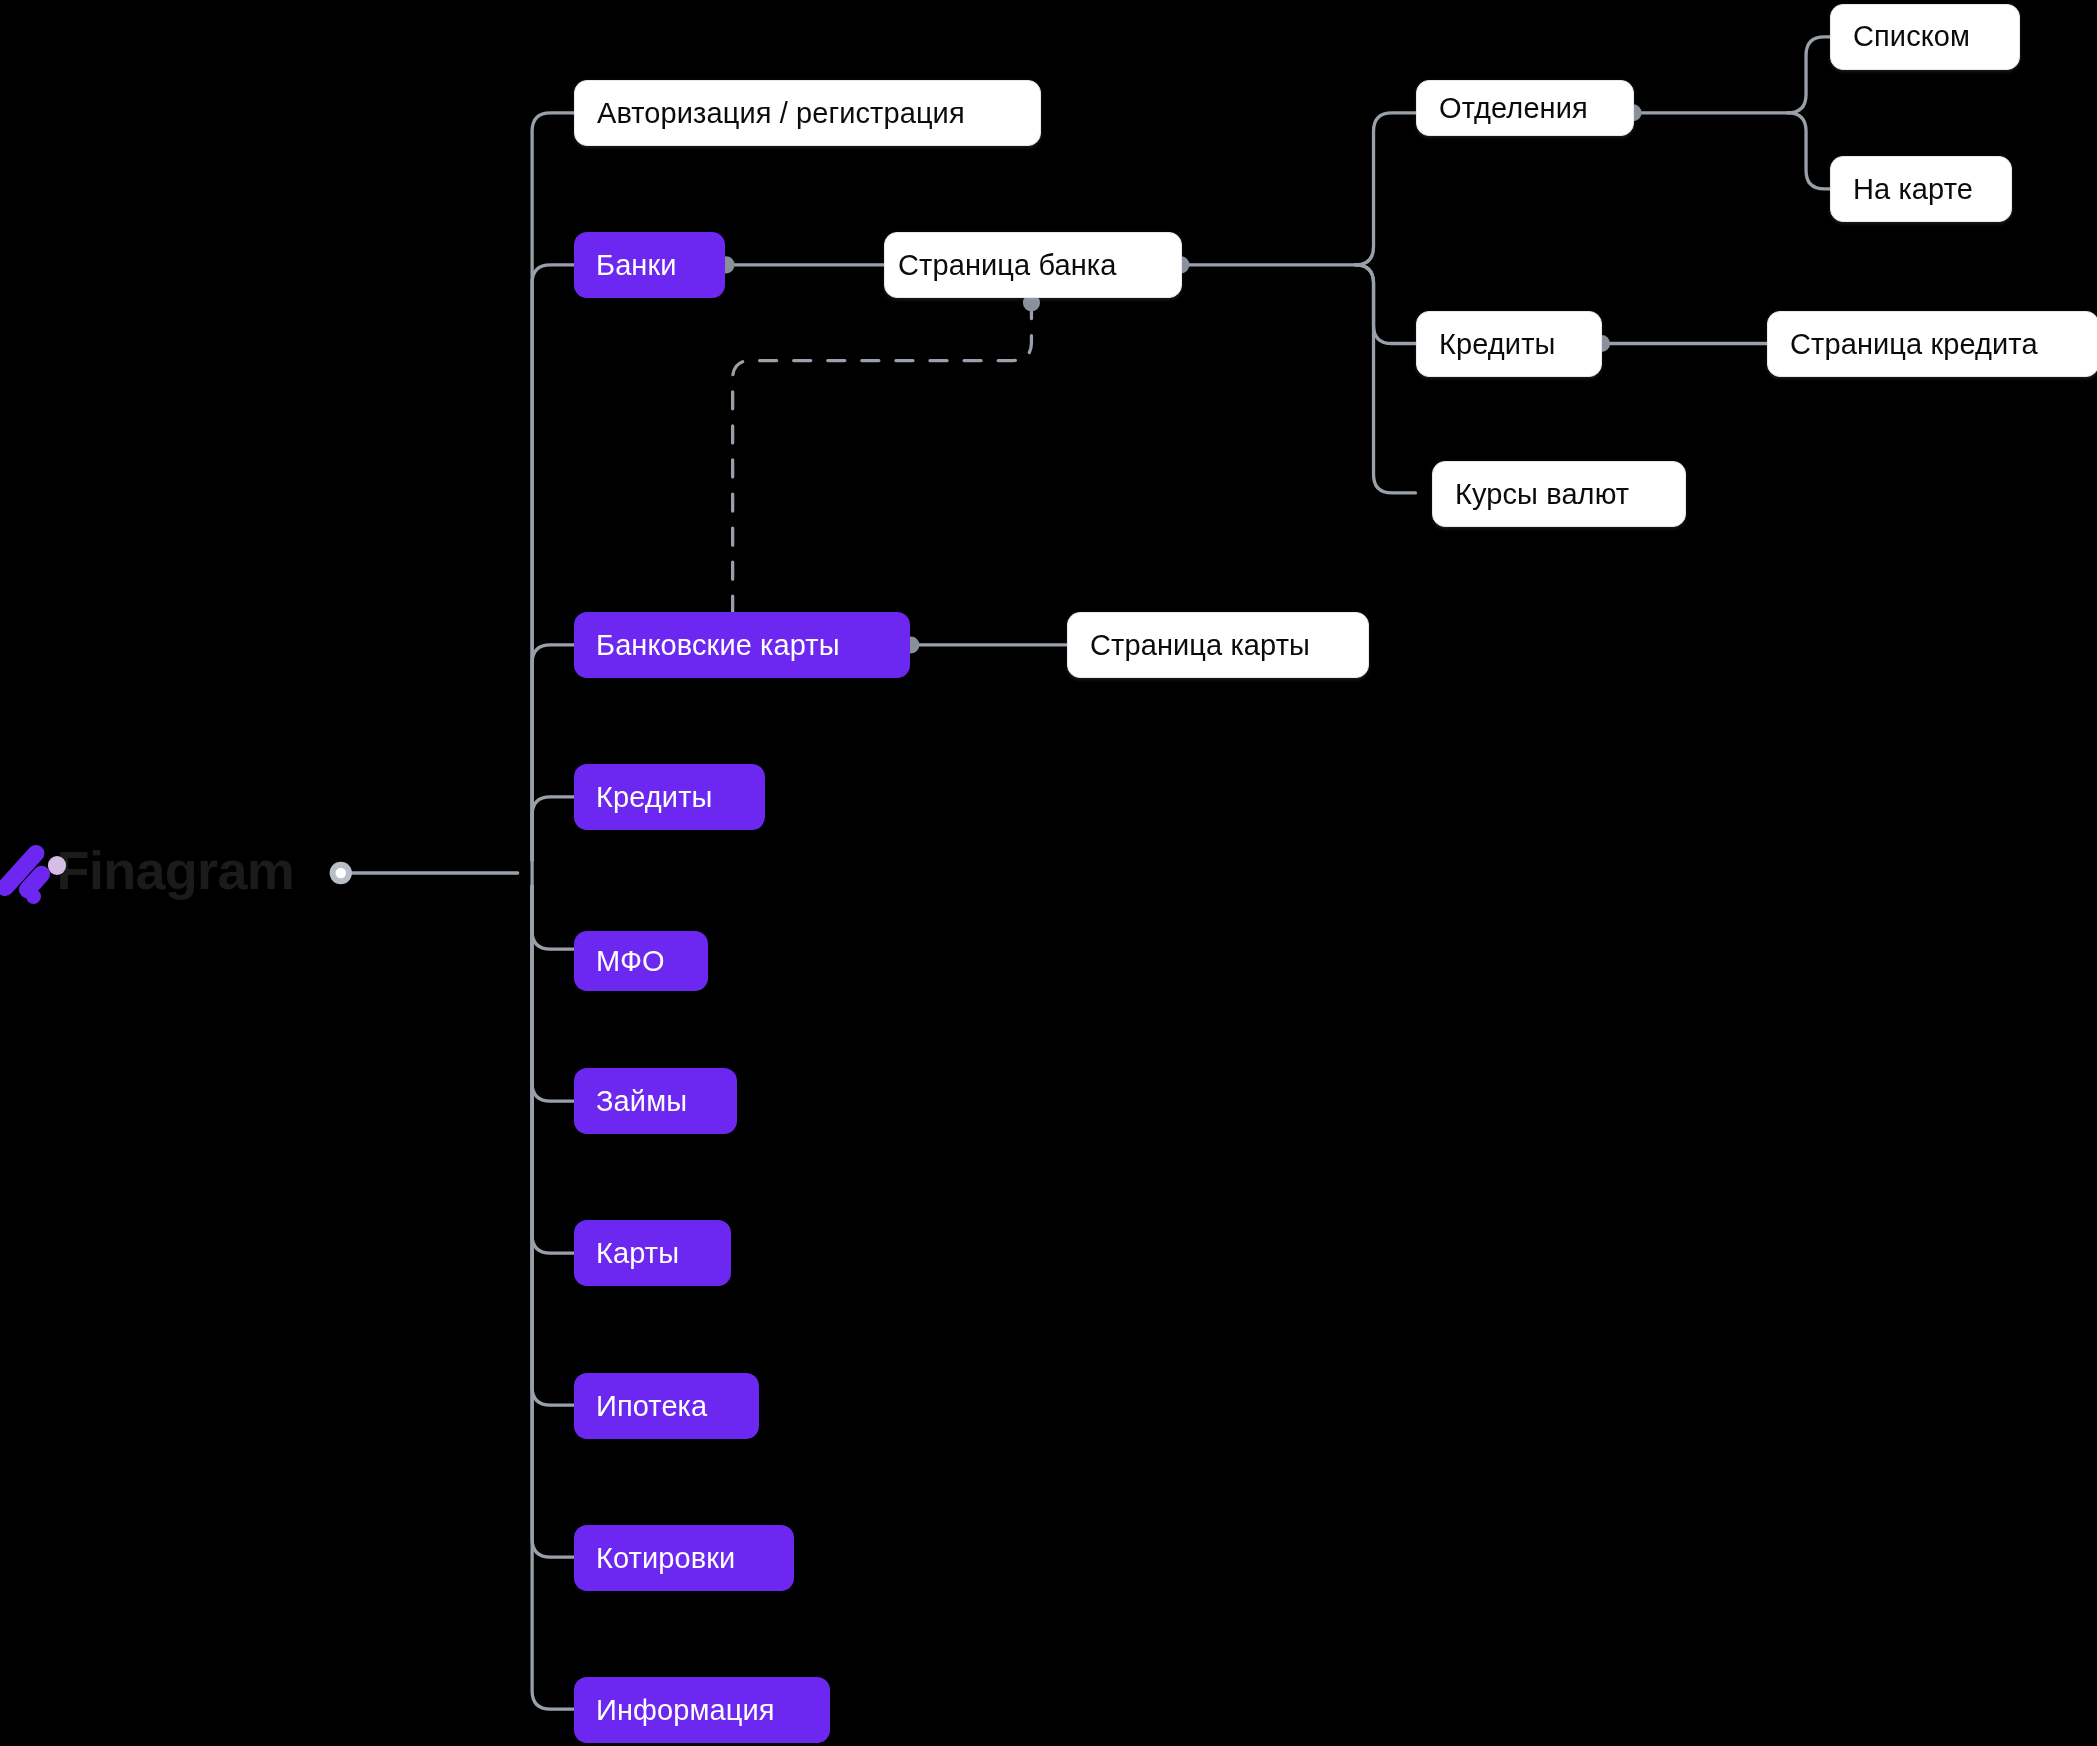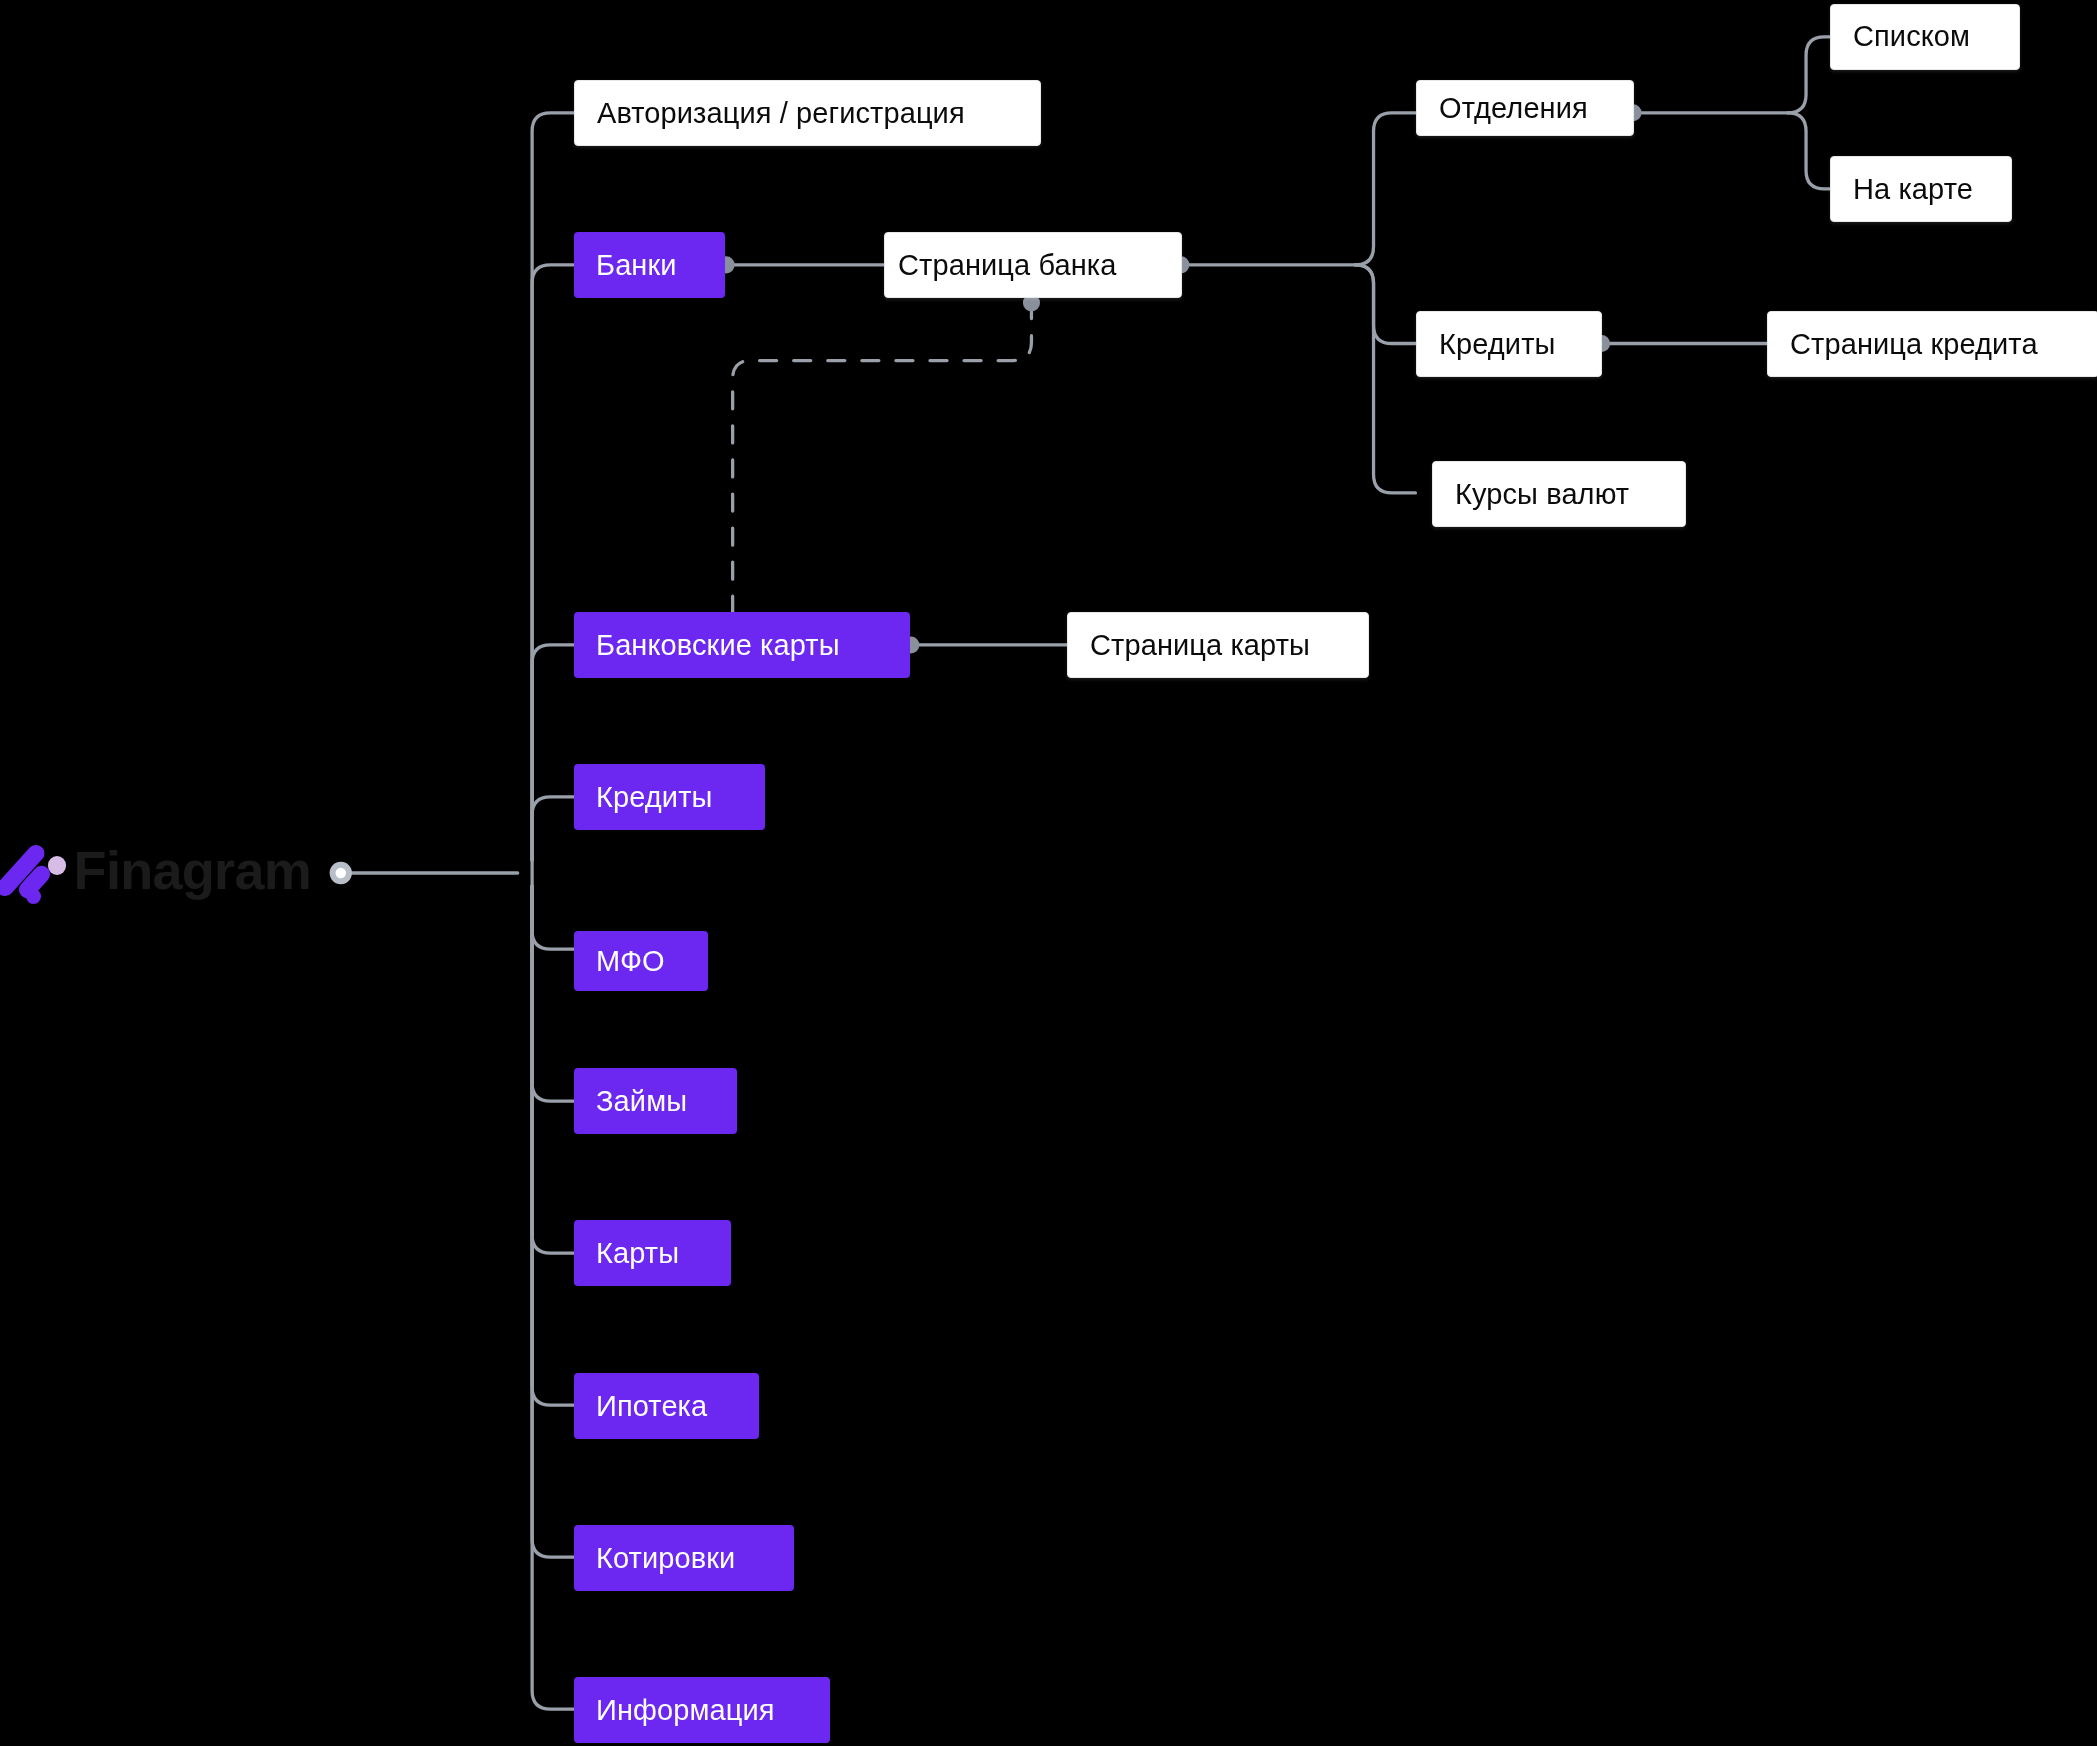--- a/index.html
+++ b/index.html
@@ -23,21 +23,21 @@
     left: 0; top: 0;
     width: 2097px;
     height: 1746px;
     pointer-events: none;
   }
   .node {
     position: absolute;
     box-sizing: border-box;
     display: flex;
     align-items: center;
-    border-radius: 4px;
+    border-radius: 13px;
     padding: 0 22px;
     white-space: nowrap;
     line-height: 1;
     letter-spacing: 0.1px;
   }
   .node.white {
     background: #FFFFFF;
     color: #0B0B0B;
     border: 1.3px solid #E6E8EC;
     box-shadow: 0 1.3px 3.3px rgba(255,255,255,0.10);
@@ -49,21 +49,20 @@
   }
   .node .label {
     display: block;
     font-size: 29px;
     font-weight: 400;
   }
   .brand {
     position: absolute;
     display: flex;
     align-items: center;
-    gap: 17px;
   }
   .brand-name {
     font-size: 54px;
     font-weight: 600;
     color: #1B1B1B;
     letter-spacing: -0.7px;
     line-height: 1;
   }
   .logo-mark {
     position: relative;

